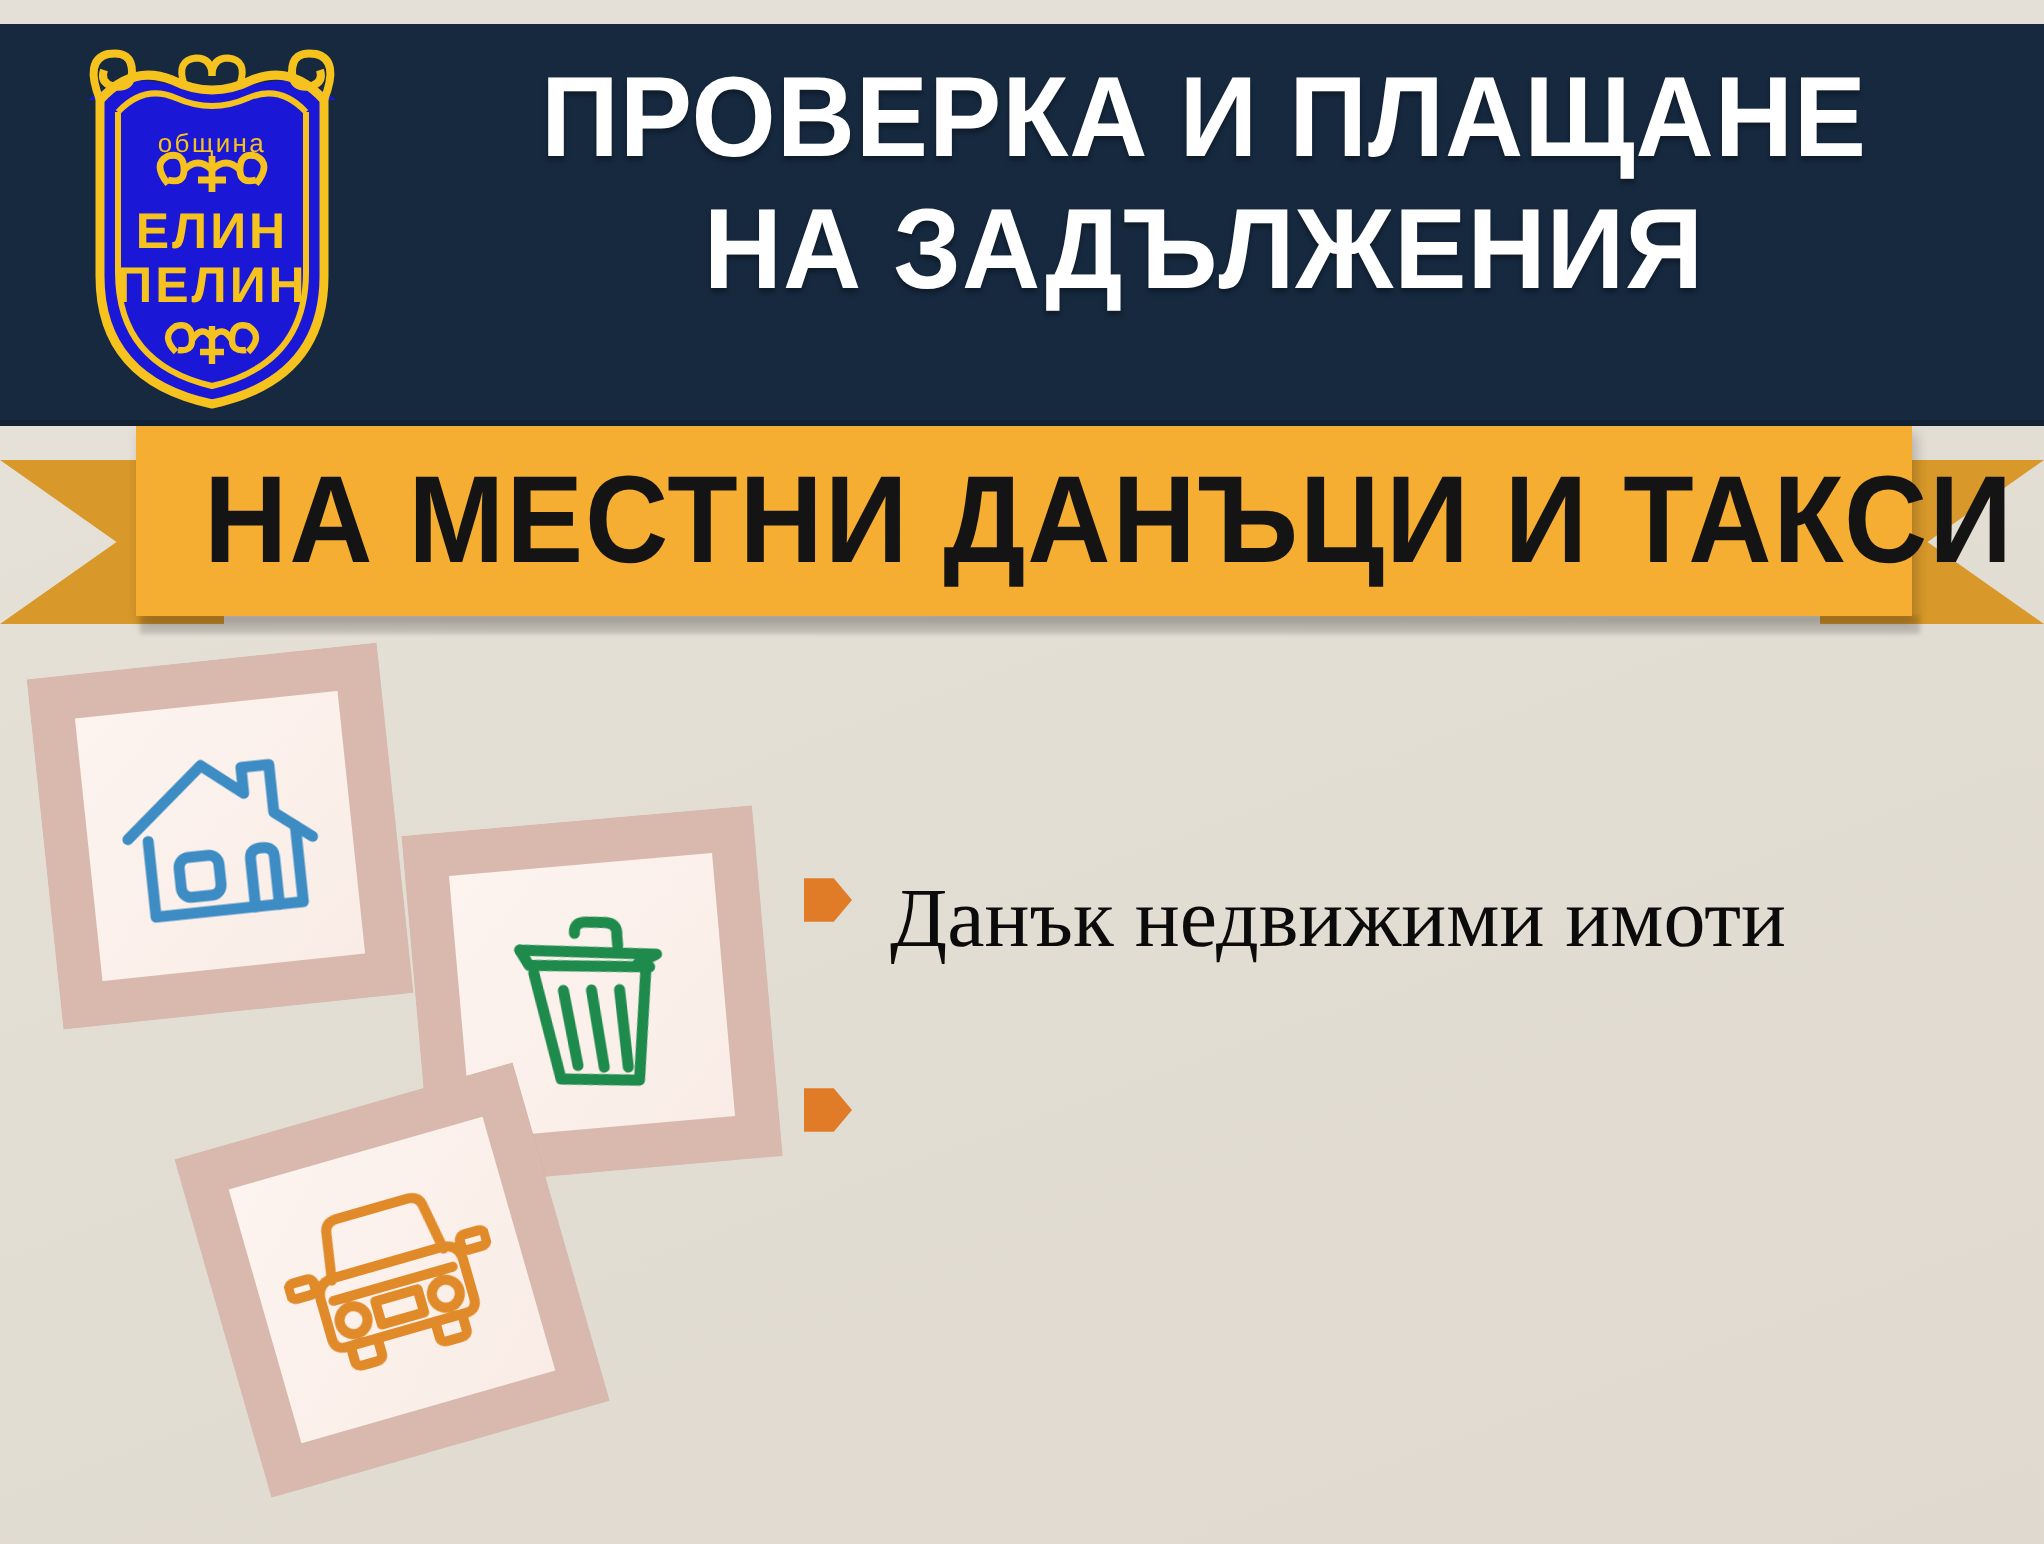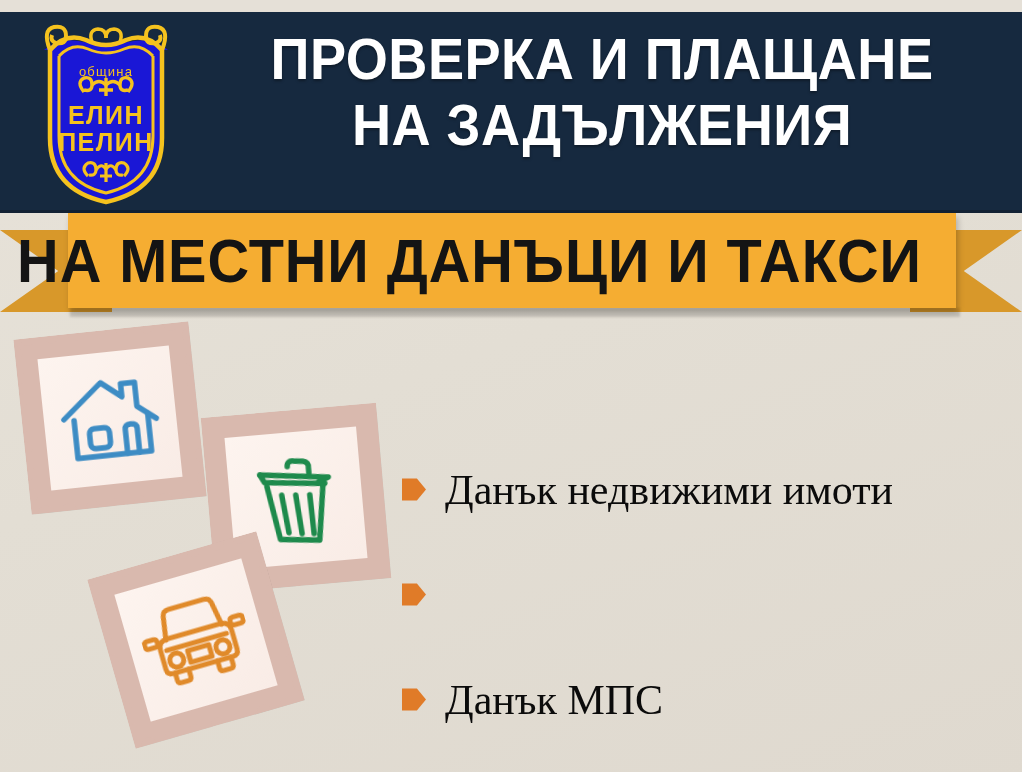--- a/index.html
+++ b/index.html
@@ -83,21 +83,21 @@
     filter: blur(1px);
   }
   .ribbon-main {
     position: absolute;
     left: 68px; top: 5px;
     width: 888px; height: 95px;
     background: #f5ad32;
     box-shadow: 2px 4px 6px rgba(0,0,0,.22);
     display: flex;
     align-items: center;
-    justify-content: flex-end;
+    justify-content: flex-start;
   }
   .ribbon-text {
     color: #141414;
     font-family: "Liberation Sans", sans-serif;
     font-weight: bold;
     font-size: 62px;
     line-height: 64px;
     letter-spacing: 1px;
     transform: scaleX(0.93);
     white-space: nowrap;
@@ -131,21 +131,20 @@
     display: flex; align-items: center; justify-content: center;
   }
   #stamp-house { left: 22px;  top: 318px; transform: rotate(-6deg); }
   #stamp-trash { left: 208px; top: 398px; transform: rotate(-5deg); }
   #stamp-car   { left: 108px; top: 540px; transform: rotate(-16deg); }
 
   
   .list { position: absolute; left: 402px; top: 425px; width: 610px; }
   .list-item {
     display: flex;
-    align-items: center;
     height: 105px;
   }
   .bullet {
     width: 24px; height: 26px;
     flex: 0 0 auto;
     margin-right: 19px;
     background: #e07b28;
     clip-path: polygon(0 8%, 62% 8%, 100% 50%, 62% 92%, 0 92%);
   }
   .list-label {
@@ -379,19 +378,15 @@
   </div>
 
   <div class="list">
     <div class="list-item">
       <span class="bullet"></span>
       <span class="list-label">Данък недвижими имоти</span>
     </div>
     <div class="list-item">
       <span class="bullet"></span>
     </div>
-    <div class="list-item">
-      <span class="bullet"></span>
-      <span class="list-label">Данък МПС</span>
-    </div>
   </div>
 
 </div>
 
 </body></html>

